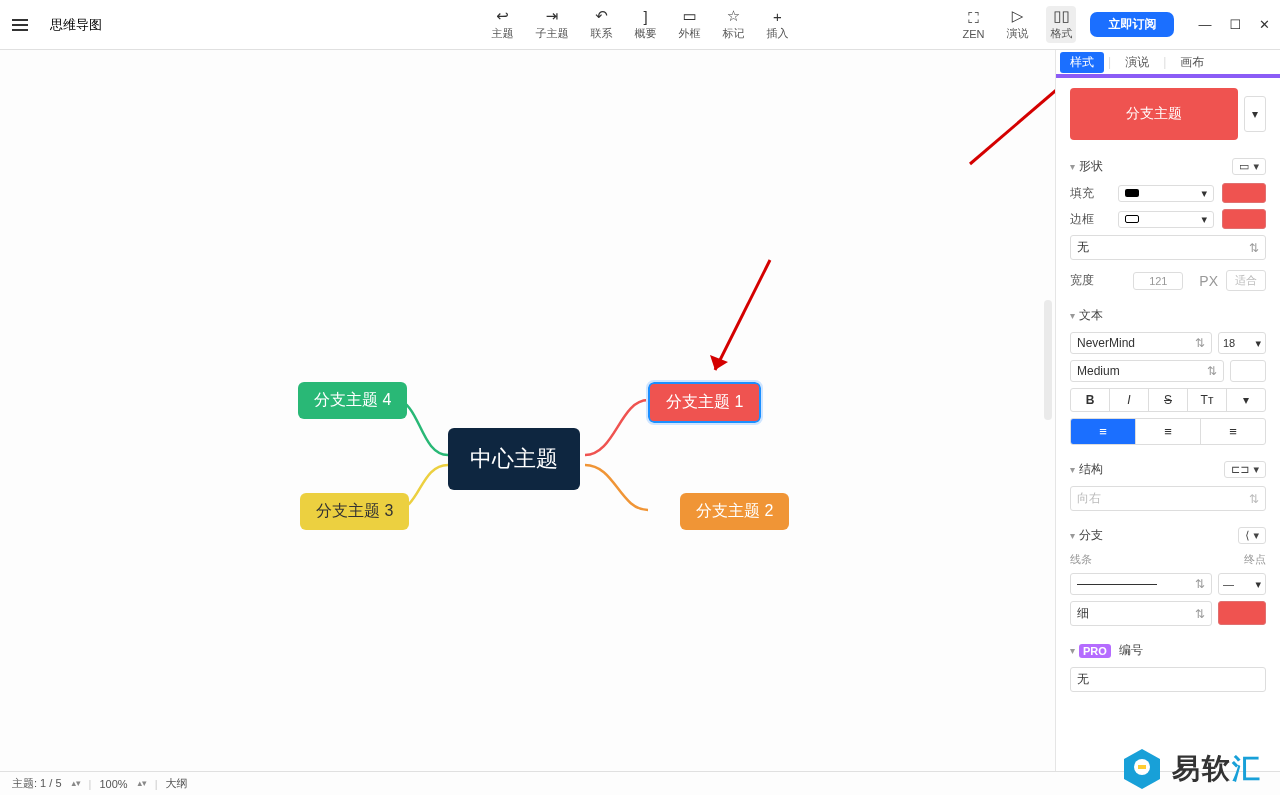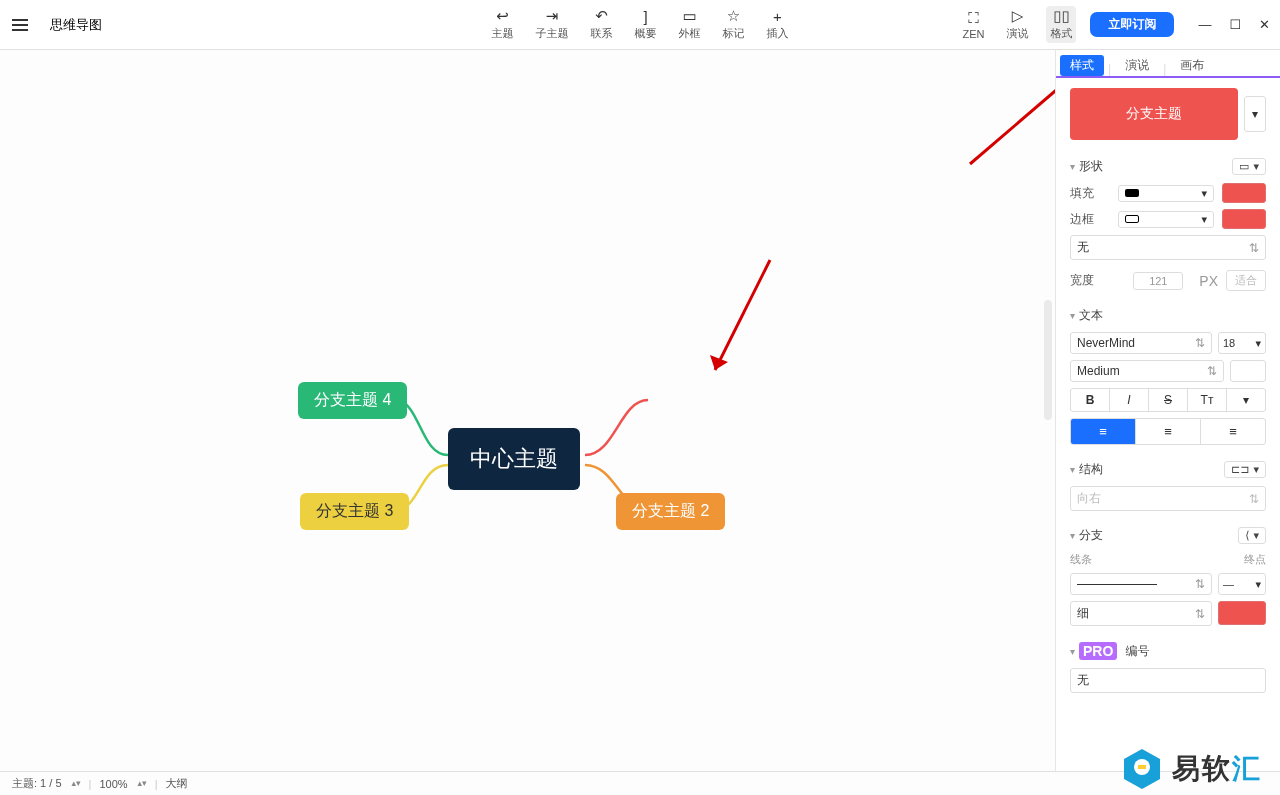--- a/index.html
+++ b/index.html
@@ -21,30 +21,30 @@
 .fmt-btn { background: #eee; border-radius: 4px; padding: 2px 4px; }
 .subscribe { background: #1b6fff; color: #fff; font-size: 12px; padding: 4px 18px; border-radius: 7px; cursor: pointer; font-weight: bold; }
 .win-controls { display: flex; gap: 18px; font-size: 13px; color: #333; margin-left: 10px; }
 .win-controls span { cursor: pointer; }
 
 
 .canvas { position: absolute; left: 0; top: 50px; right: 225px; bottom: 24px; background: #fdfdfd; overflow: hidden; }
 .node { position: absolute; border-radius: 6px; padding: 8px 16px; font-size: 16px; white-space: nowrap; }
 .node-center { background: #0e2640; color: #fff; font-size: 22px; padding: 16px 22px; left: 448px; top: 378px; }
 .node-b1 { background: #ef5350; color: #fff; border: 2px solid #1b8fff; outline: 2px solid #cfe5ff; left: 648px; top: 332px; }
-.node-b2 { background: #f09536; color: #fff; left: 616px; top: 443px; }
+.node-b2 { background: #f09536; color: #fff; left: 680px; top: 443px; }
 .node-b3 { background: #ecd040; color: #333; left: 300px; top: 443px; }
 .node-b4 { background: #29b876; color: #fff; left: 298px; top: 332px; }
 
 
 .mline { position: absolute; stroke-width: 2.5; fill: none; }
 
 
 .panel { position: absolute; right: 0; top: 50px; width: 225px; bottom: 24px; background: #fff; border-left: 1px solid #e5e5e5; font-size: 12px; color: #333; overflow-y: auto; }
-.panel-tabs { display: flex; height: 28px; align-items: flex-end; border-bottom: 2px solid #8b5cf6; }
+.panel-tabs { display: flex; height: 28px; align-items: center; border-bottom: 4px solid #8b5cf6; }
 .ptab { flex: 0 0 auto; padding: 2px 10px; margin: 0 4px; cursor: pointer; font-size: 12px; color: #555; border-radius: 3px; }
 .ptab.active { background: #1b6fff; color: #fff; }
 .ptab-sep { color: #ddd; }
 
 .panel-body { padding: 10px 14px; }
 .branch-chip { display: flex; align-items: center; gap: 6px; margin-bottom: 18px; }
 .branch-label { background: #ef5350; color: #fff; flex: 1; text-align: center; padding: 17px 0; border-radius: 4px; font-size: 14px; }
 .dd { border: 1px solid #ddd; width: 22px; height: 36px; display: flex; align-items: center; justify-content: center; border-radius: 3px; cursor: pointer; }
 
 .sect { margin-bottom: 16px; }
@@ -67,21 +67,21 @@
 .style-btns { display:flex; border:1px solid #ddd; border-radius:3px; overflow:hidden; margin-bottom:6px; }
 .style-btns div { flex:1; text-align:center; padding:4px 0; border-right:1px solid #ddd; cursor:pointer; font-size:12px; }
 .style-btns div:last-child { border-right:none; }
 .swatch-sm { width:36px; height:22px; border:1px solid #ddd; border-radius:3px; }
 
 .align-btns { display:flex; border:1px solid #ddd; border-radius:3px; overflow:hidden; }
 .align-btns div { flex:1; text-align:center; padding:5px 0; border-right:1px solid #ddd; cursor:pointer; font-size:13px; }
 .align-btns div.active { background:#1b6fff; color:#fff; }
 .align-btns div:last-child{ border-right:none; }
 
-.pro-badge { background:#b56cff; color:#fff; font-size:14px; padding:1px 4px; border-radius:3px; margin-right:4px; font-weight:bold; }
+.pro-badge { background:#b56cff; color:#fff; font-size:11px; padding:1px 4px; border-radius:3px; margin-right:4px; font-weight:bold; }
 
 
 .arrow { position:absolute; pointer-events:none; }
 .arrow line { stroke:#d40000; stroke-width:3; }
 .arrow polygon { fill:#d40000; }
 
 
 .status { position:absolute; bottom:0; left:0; right:0; height:24px; border-top:1px solid #e0e0e0; display:flex; align-items:center; justify-content:flex-start; padding:0 12px; font-size:11px; color:#555; gap:8px; background:#fdfdfd; }
 .status .sep { color:#ccc; }
 .updn { font-size:9px; color:#888; line-height:7px; display:inline-flex; flex-direction:column; margin-left:2px; }
@@ -162,20 +162,21 @@
 </div>
 
 <div class="canvas">
   <svg style="position:absolute;left:0;top:0;width:100%;height:100%">
     <path class="mline" d="M585 405 C 615 405, 620 350, 648 350" stroke="#ef5350"></path>
     <path class="mline" d="M585 415 C 615 415, 620 460, 648 460" stroke="#f09536"></path>
     <path class="mline" d="M448 415 C 420 415, 420 460, 395 460" stroke="#ecd040"></path>
     <path class="mline" d="M448 405 C 420 405, 420 350, 395 350" stroke="#29b876"></path>
   </svg>
   <div class="node node-center">中心主题</div>
+  <div class="node node-b1">分支主题 1</div>
   <div class="node node-b2">分支主题 2</div>
   <div class="node node-b3">分支主题 3</div>
   <div class="node node-b4">分支主题 4</div>
 
   <svg class="arrow" style="left:700px; top:200px; width:80px; height:140px;">
     <line x1="70" y1="10" x2="15" y2="120"></line>
     <polygon points="15,120 10,105 28,112"></polygon>
   </svg>
 </div>
 <div class="scroll-v"></div>

